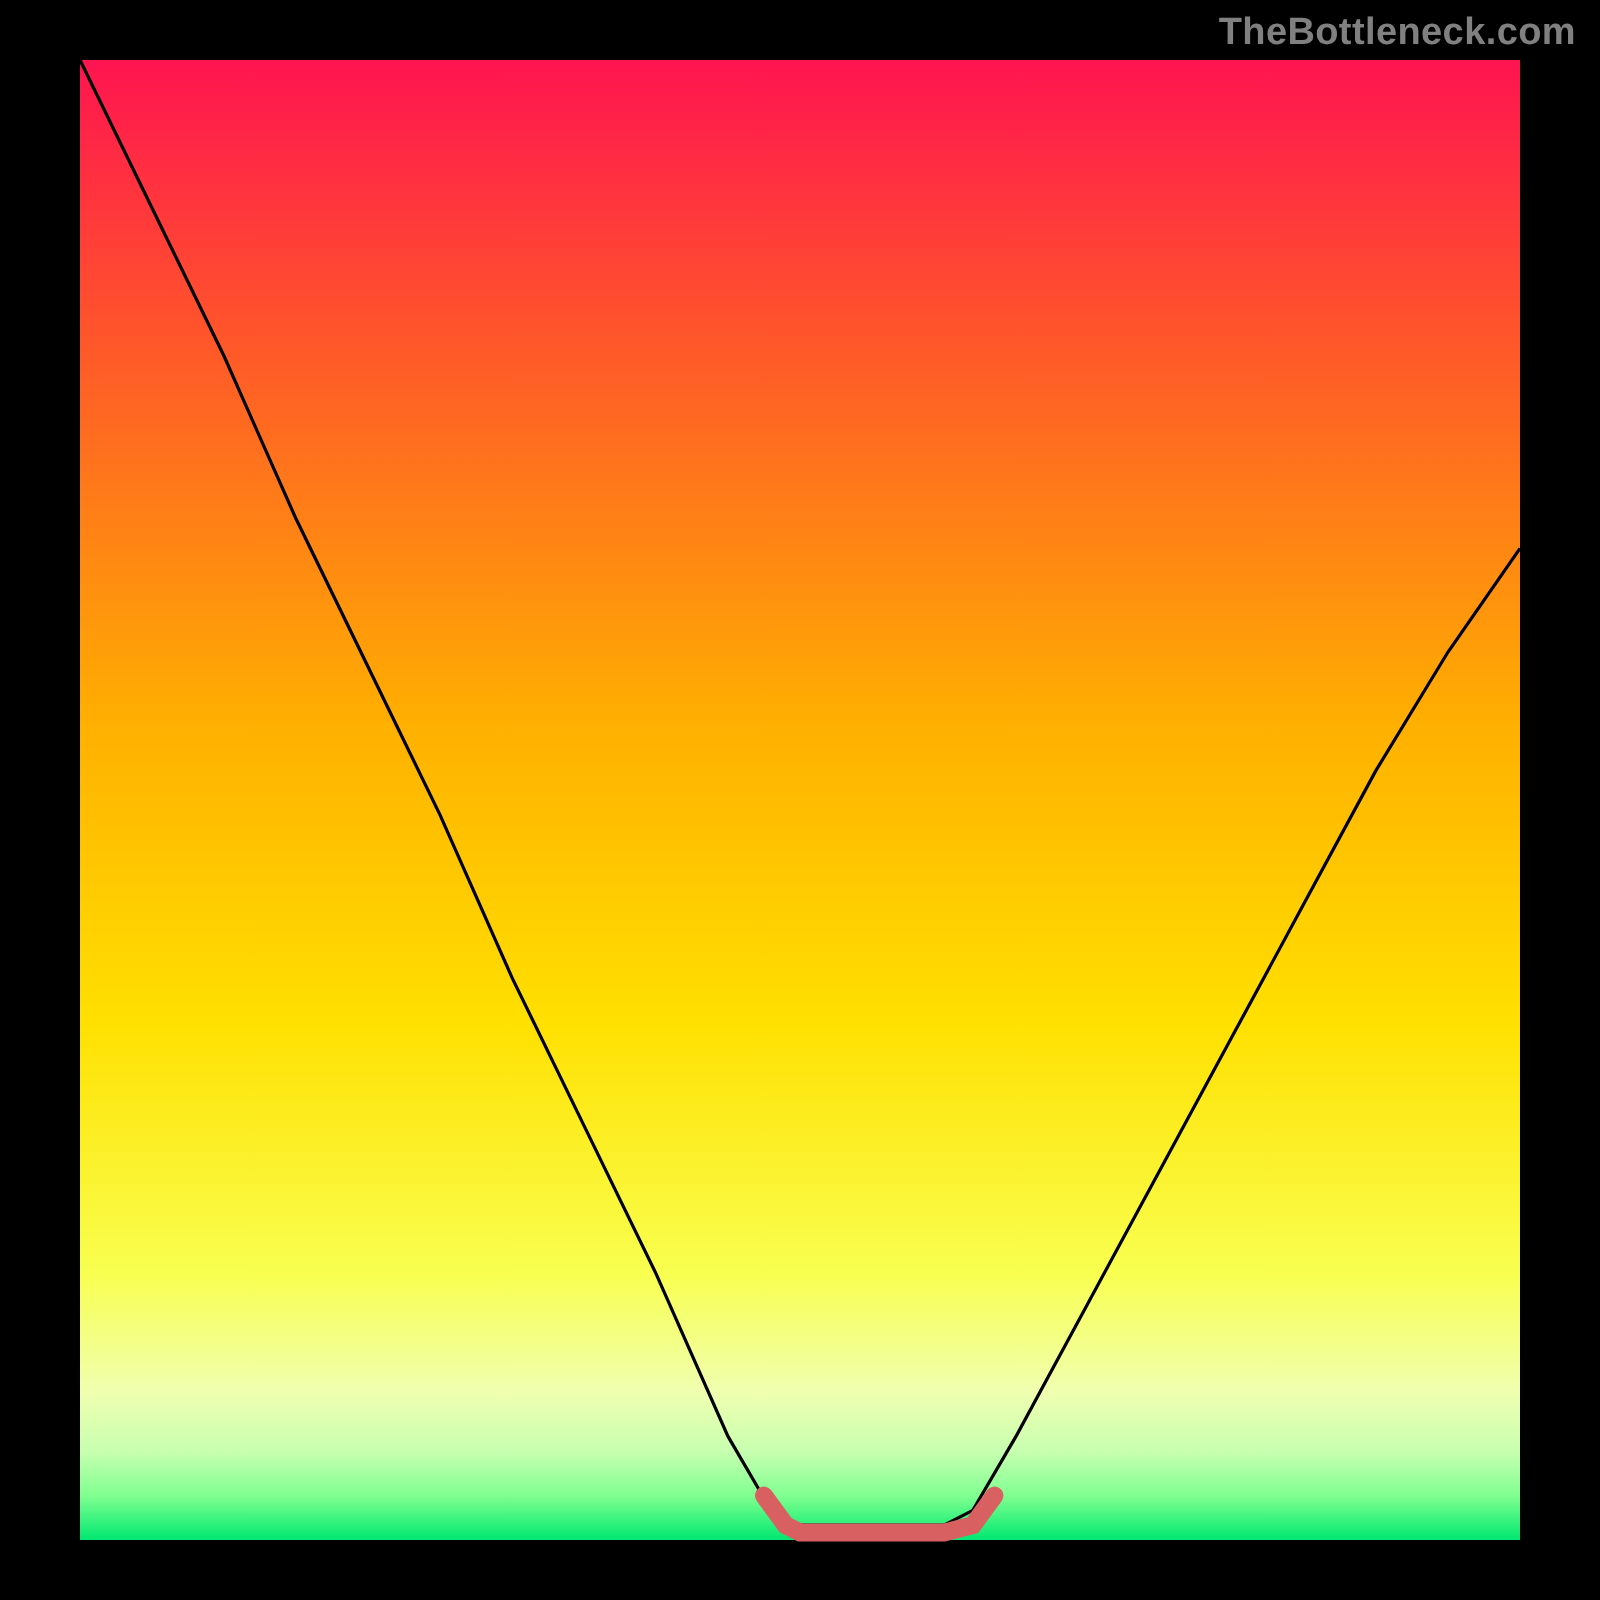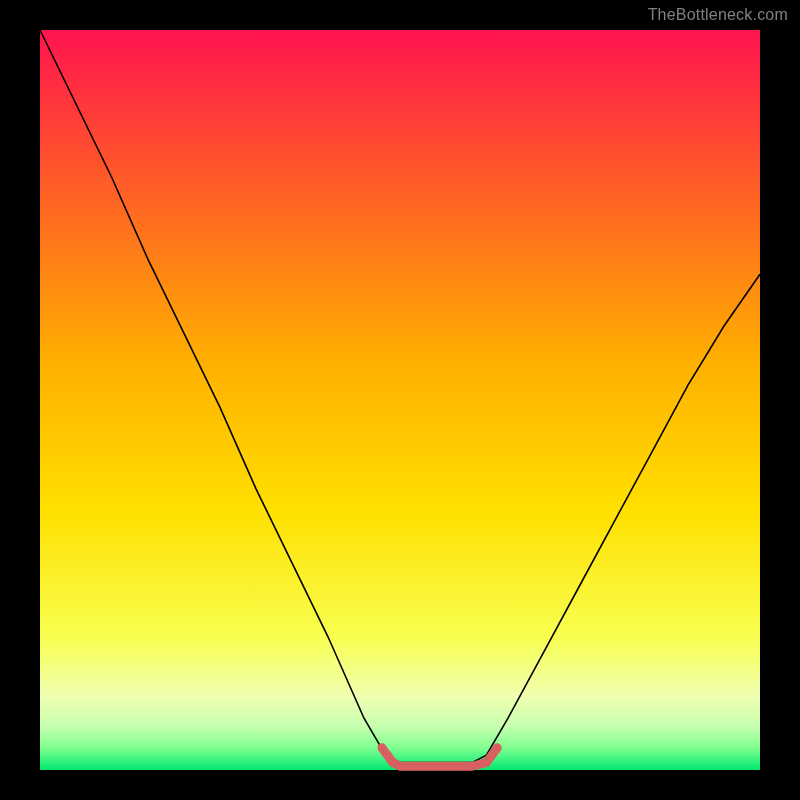--- a/index.html
+++ b/index.html
@@ -15,22 +15,22 @@
     position: relative;
     width: 800px;
     height: 800px;
     background: #000;
   }
   .attribution {
     position: absolute;
     top: 6px;
     right: 12px;
     color: #808080;
-    font-size: 16px;
-    font-weight: 400;
+    font-size: 19px;
+    font-weight: 700;
     letter-spacing: 0.2px;
     z-index: 20;
   }
   svg.plot {
     position: absolute;
     left: 0;
     top: 0;
   }
 </style>
 </head>

